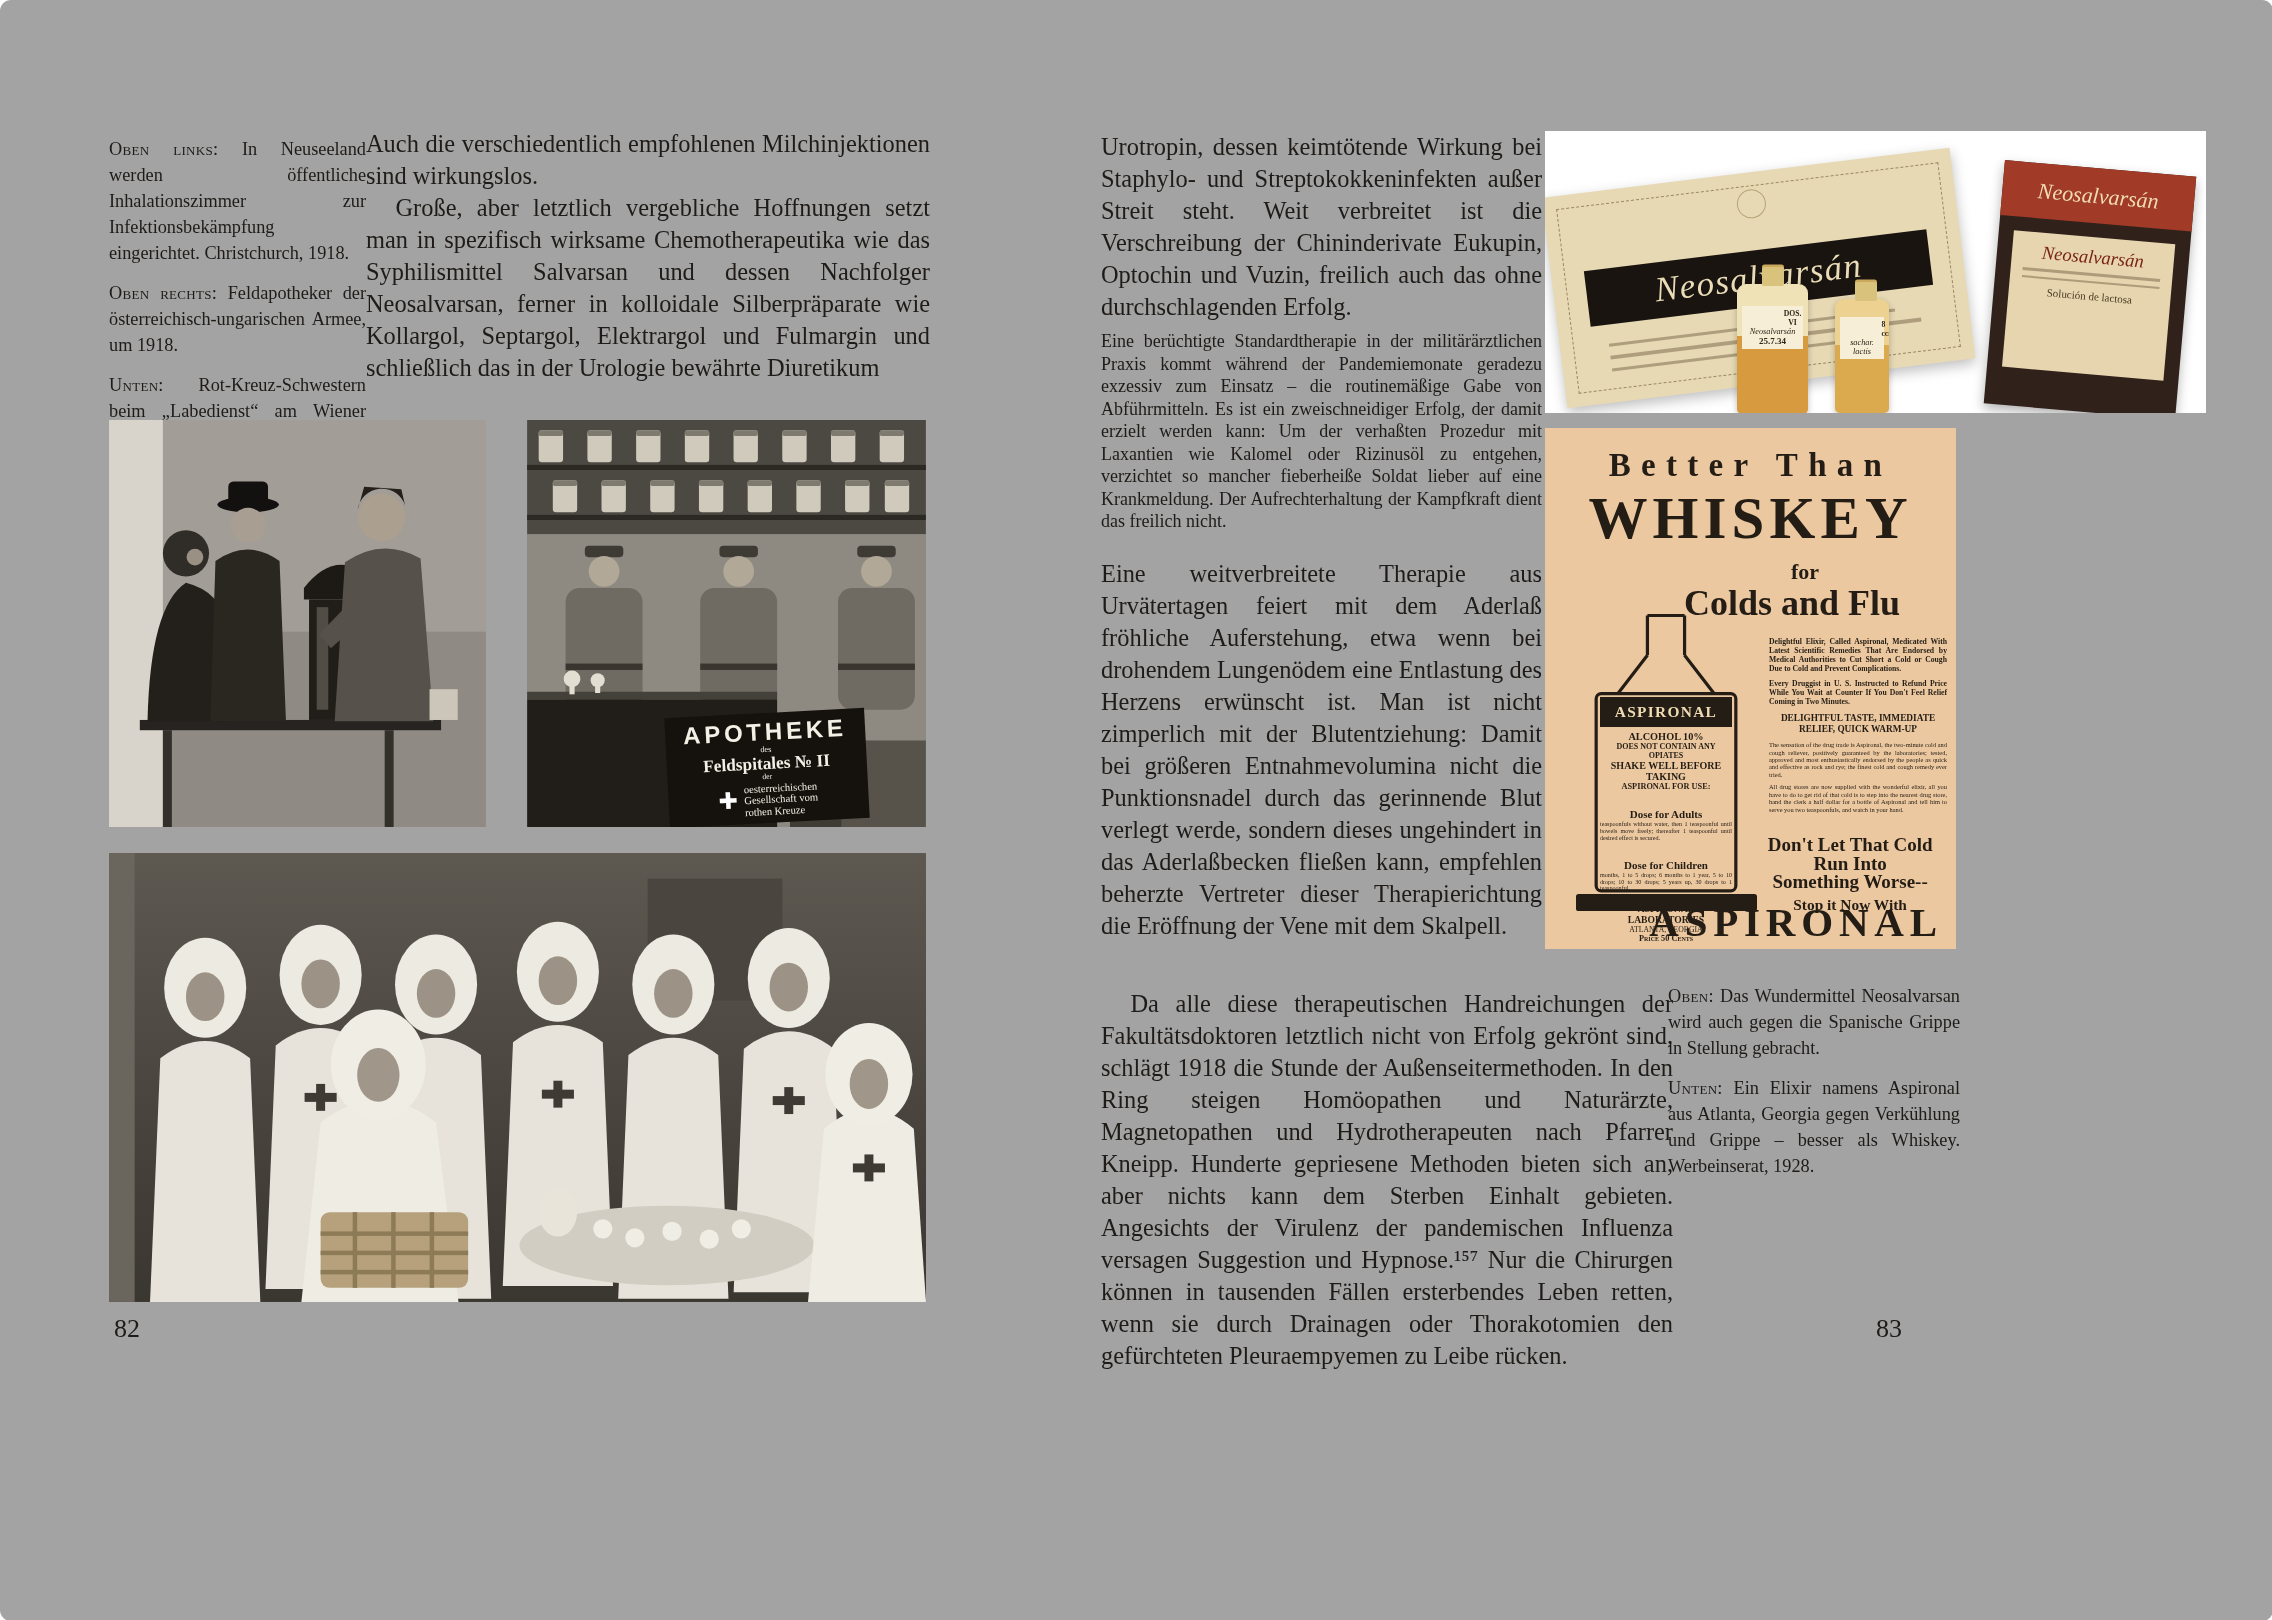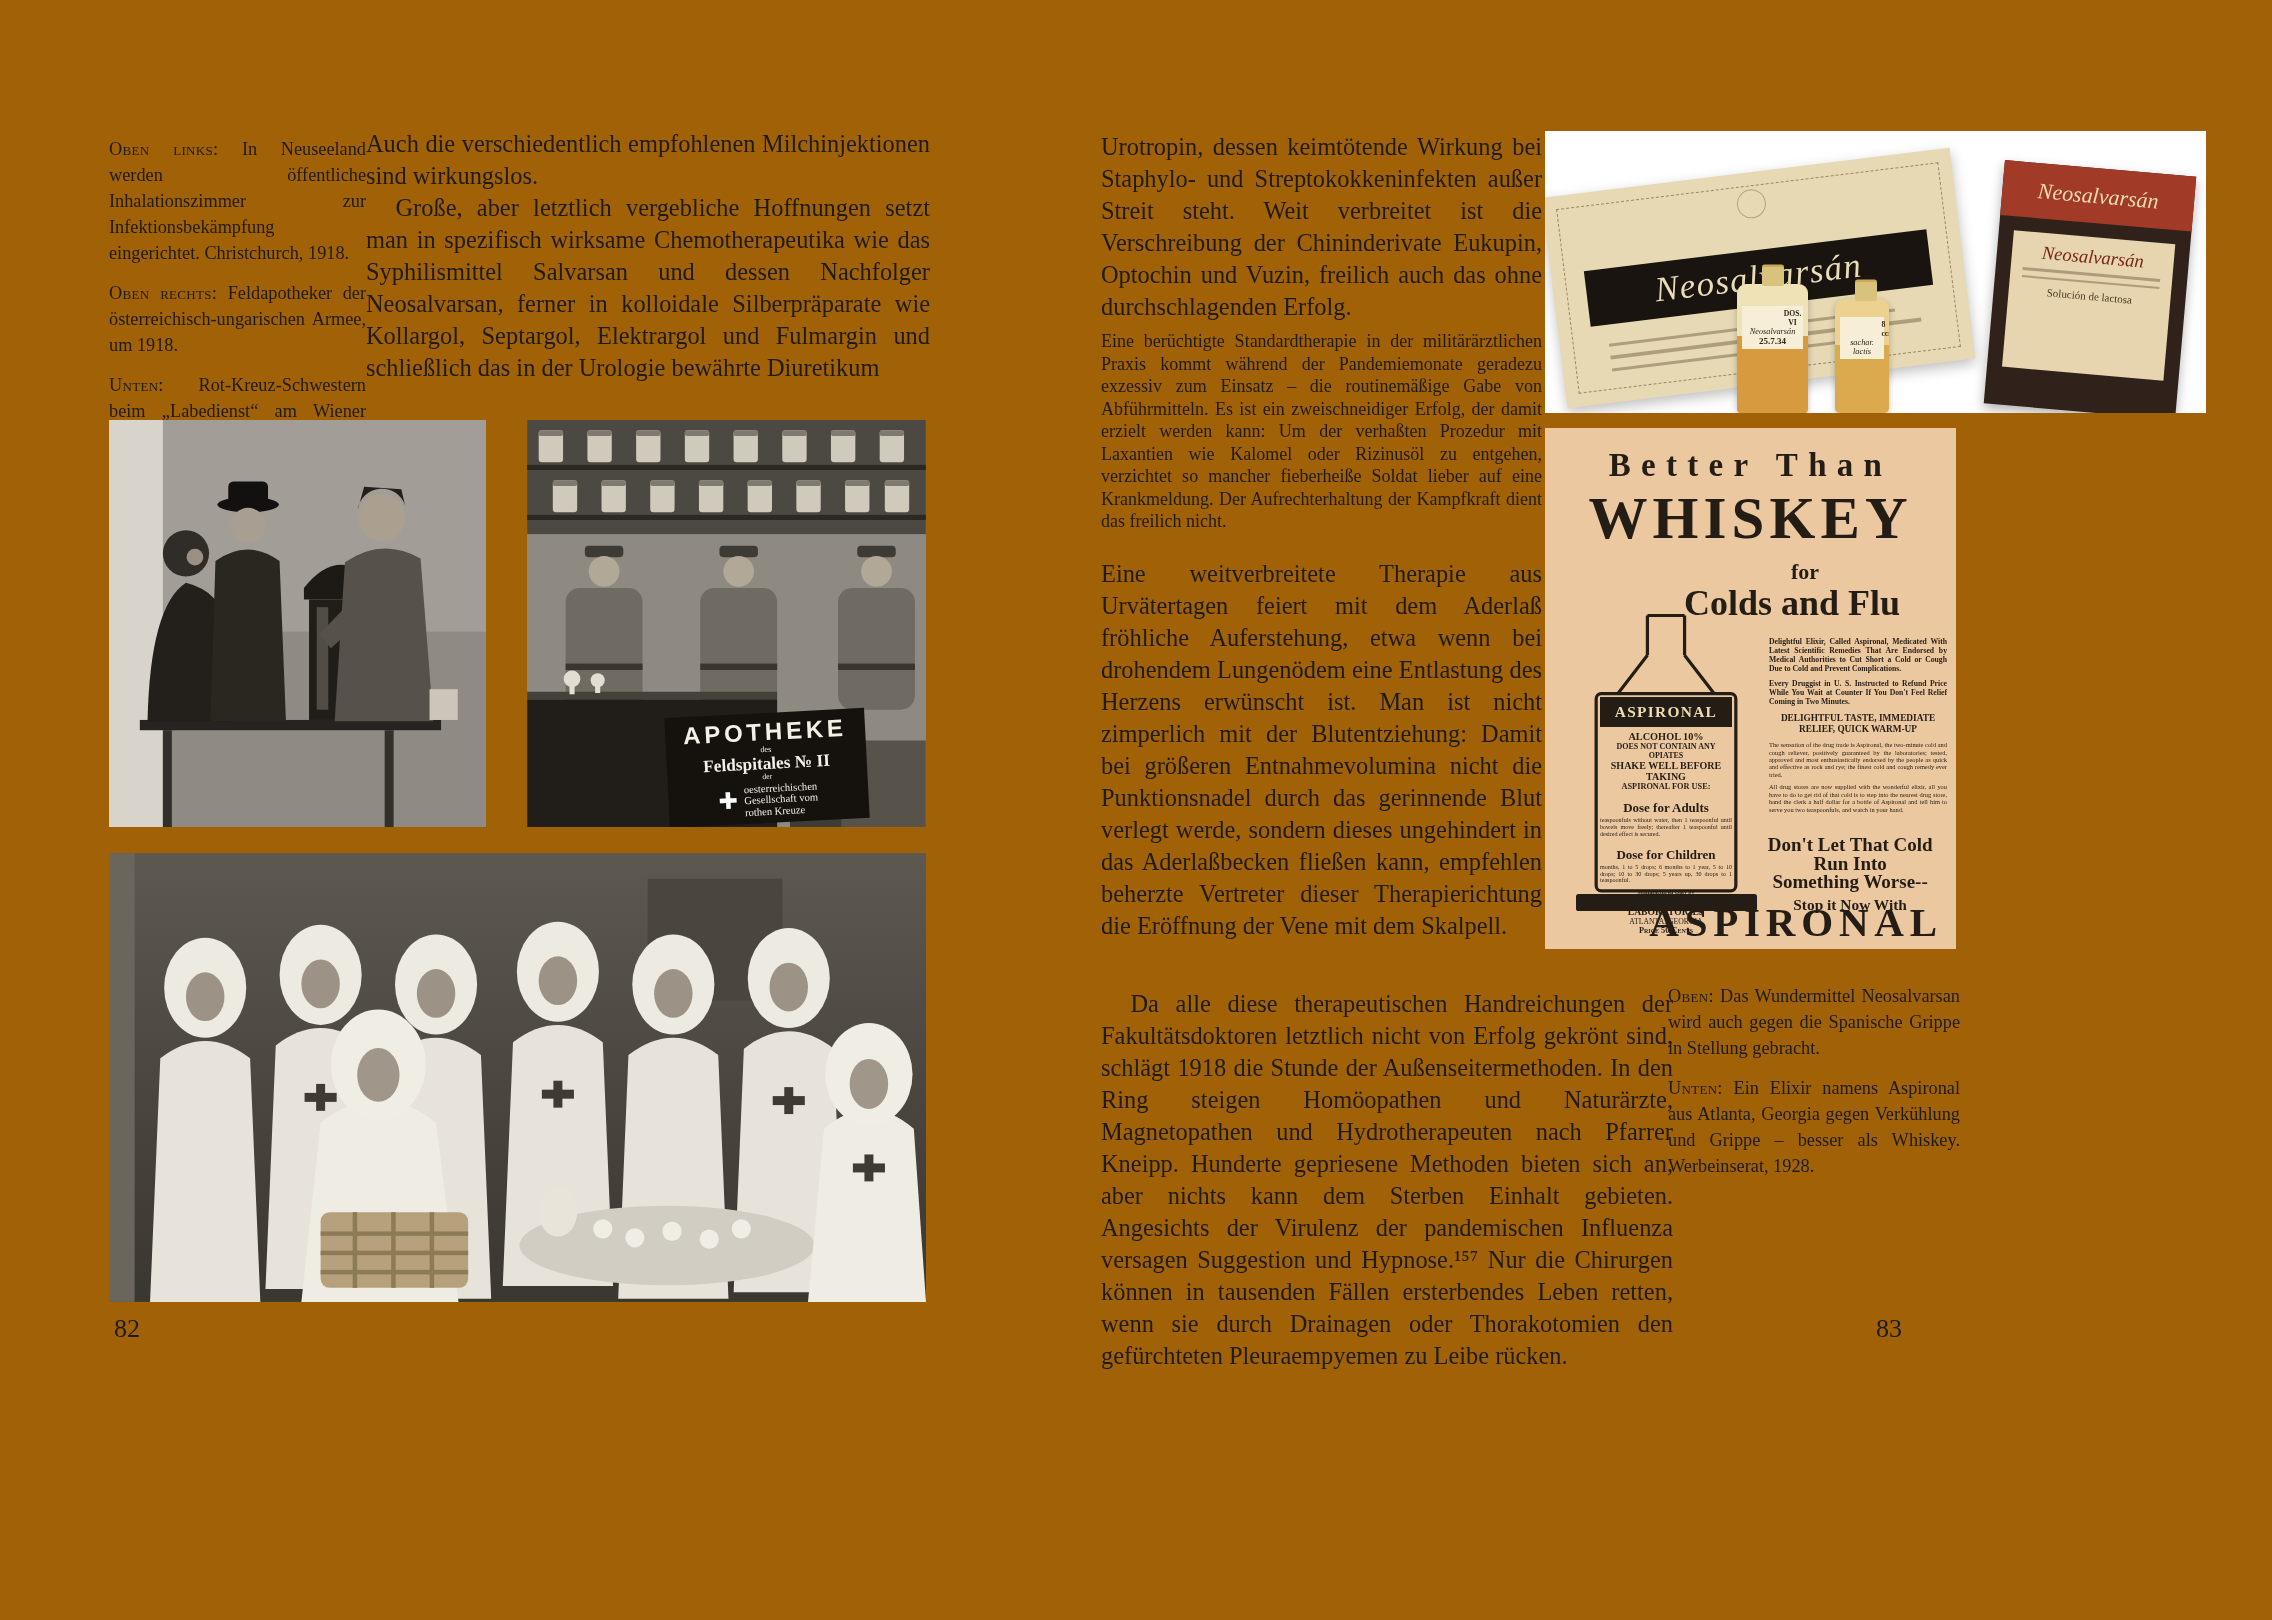--- a/index.html
+++ b/index.html
@@ -1,17 +1,17 @@
 <!DOCTYPE html>
 <html lang="de" style="font-size:10.3px"><head>
 <meta charset="utf-8">
 <style>
   html,body{margin:0;padding:0;background:#fff;}
-  .spread{position:relative;width:2273px;height:1621px;background:#a16207;overflow:hidden;
-          color:#1e1b18;font-family:"Liberation Serif",serif;}
+  .spread{position:relative;width:2273px;height:1621px;background:#a3a3a3;overflow:hidden;
+          color:#1e1b18;font-family:"Liberation Serif",serif;border-radius:11px;}
   .abs{position:absolute;}
   .body-p{margin:0;font-size:24.4px;line-height:32px;text-align:justify;}
   .indent{text-indent:29.5px;}
   .small-p{margin:0;font-size:18px;line-height:22.5px;text-align:justify;}
   .caption{margin:0 0 14px 0;font-size:18.3px;line-height:26px;text-align:justify;}
   .lead{font-variant:small-caps;letter-spacing:0.3px;}
   .pageno{font-size:26px;}
   .photo{position:absolute;overflow:hidden;background:#8a867e;}
   .photo svg{display:block;}
   
@@ -61,21 +61,21 @@
   .closers .c1{font-size:19px;line-height:18.6px;}
   .closers .c3{font-size:15.4px;line-height:18.6px;margin-top:3.8px;}
   .brand-big{position:absolute;left:95px;right:3.8px;bottom:2.6px;font-size:41px;font-weight:bold;letter-spacing:5.8px;text-align:center;white-space:nowrap;}
   .bottle{position:absolute;left:14px;top:186px;width:214px;height:304px;}
   .blabel{position:absolute;left:41px;top:83px;width:132px;text-align:center;}
   .bbrand{background:#241d15;color:#efdcb2;font-size:15.4px;font-weight:bold;letter-spacing:1.3px;padding:5.8px 1.3px;margin-bottom:4.5px;}
   .bl-alc{font-size:10.3px;font-weight:bold;}
   .bl-op{font-size:8px;font-weight:bold;}
   .bl-sh{font-size:10px;font-weight:bold;}
   .bl-dir{font-size:8.3px;font-weight:bold;margin-bottom:3.2px;}
-  .bl-dh{font-size:13px;font-weight:bold;margin-top:9px;}
+  .bl-dh{font-size:11px;font-weight:bold;margin-top:17px;}
   .bl-dt{font-size:6.1px;line-height:6.7px;text-align:justify;margin:1.3px 0;}
   .bl-mfr{font-size:5.8px;font-weight:bold;margin-top:5.1px;}
   .bl-mn{font-size:9.6px;font-weight:bold;}
   .bl-mc{font-size:7.7px;}
   .bl-pr{font-size:8.3px;font-variant:small-caps;font-weight:bold;}
   .bbase{position:absolute;left:16.7px;top:280px;width:181px;height:16.7px;background:#241d15;border-radius:2.6px;}
 </style>
 </head>
 <body>
 

